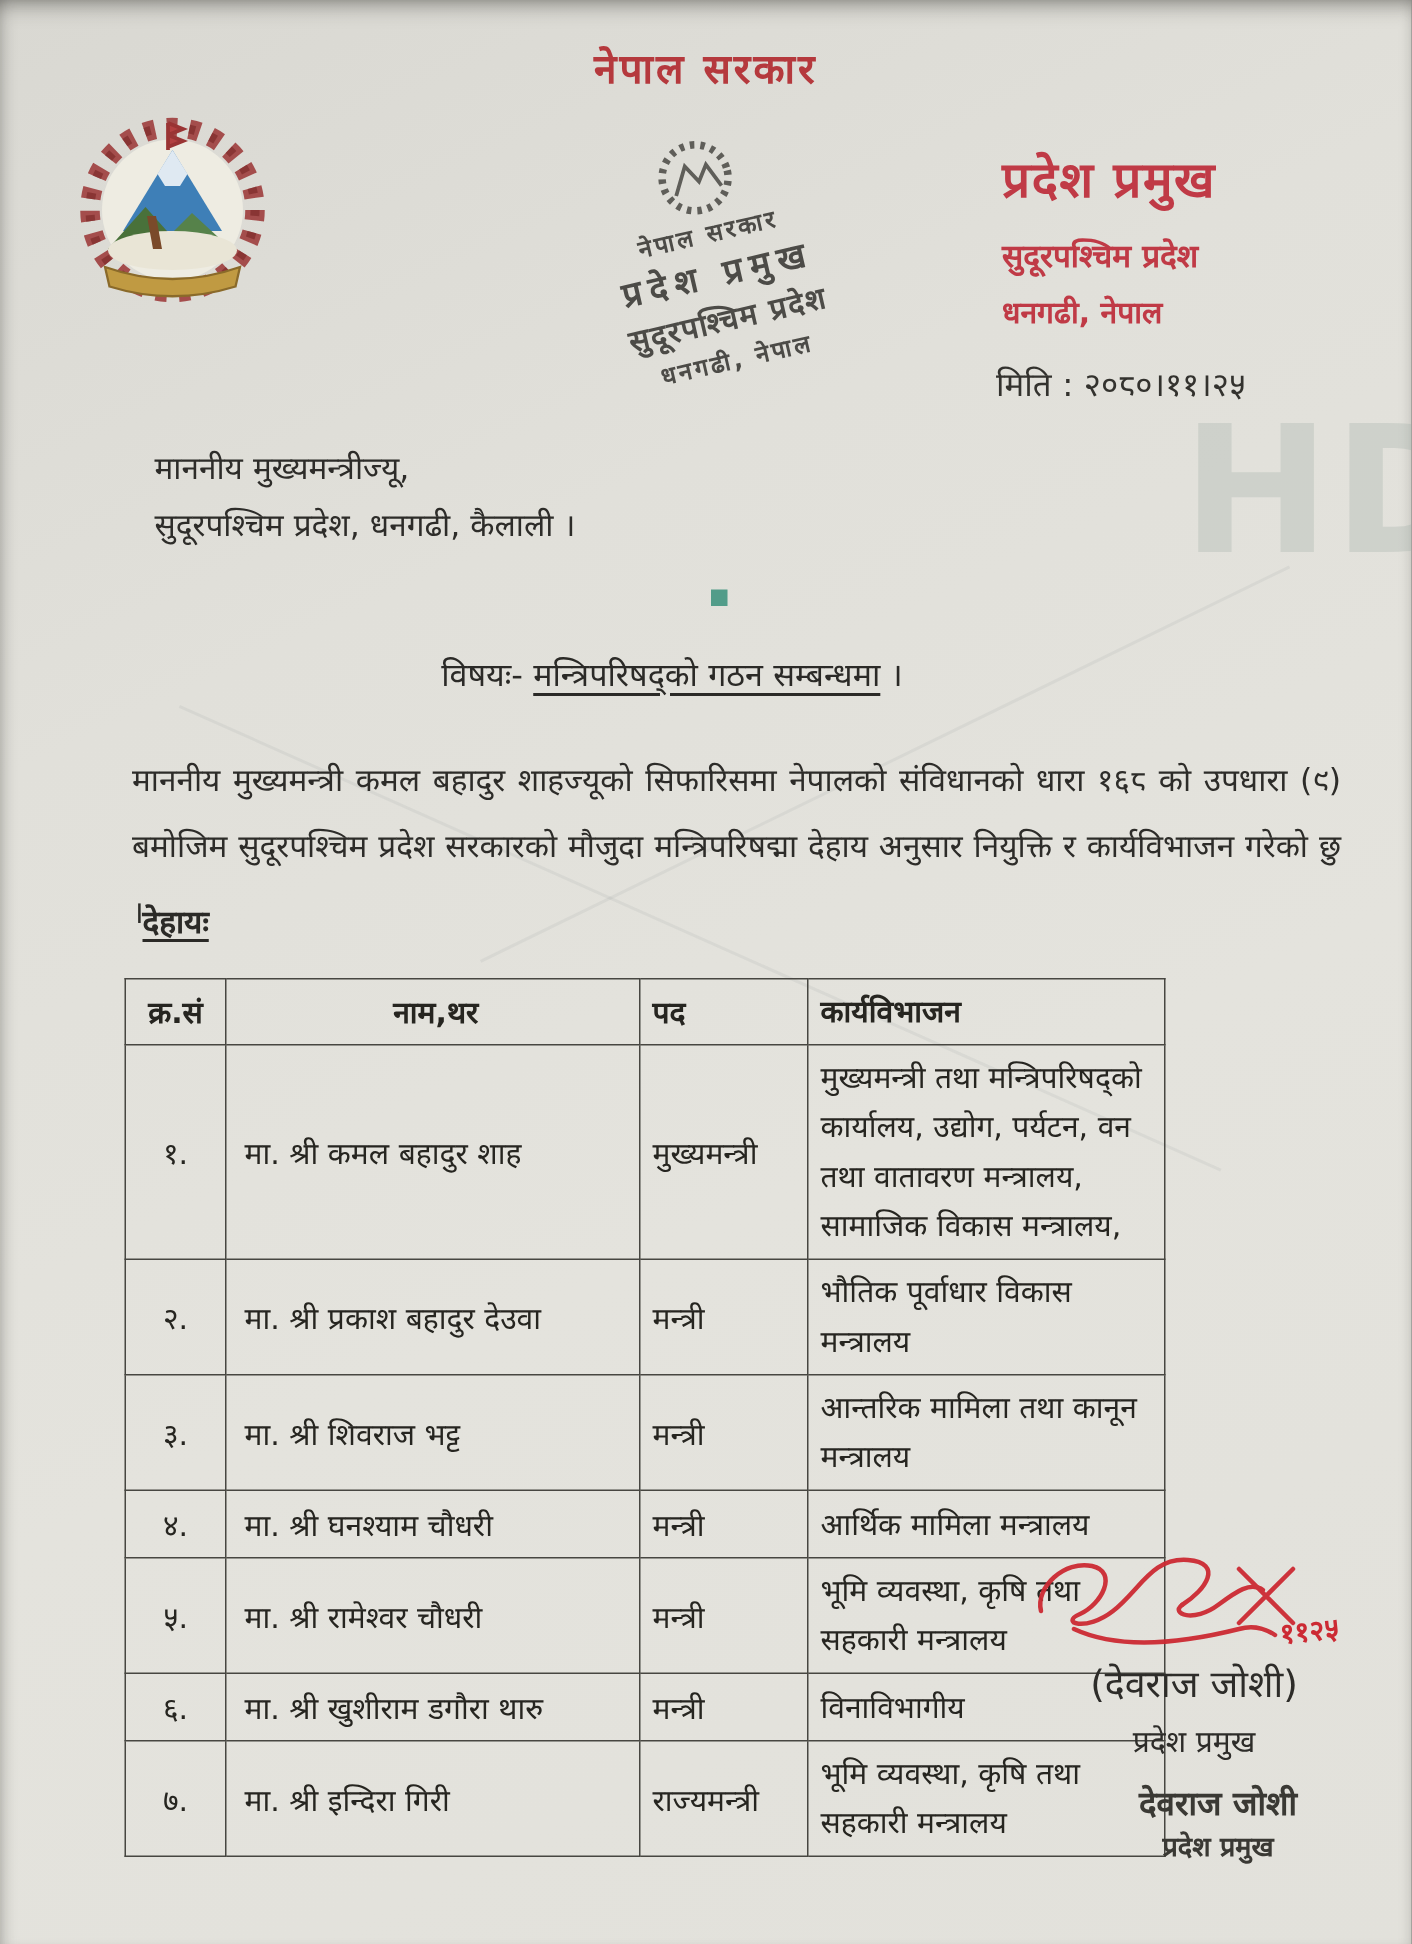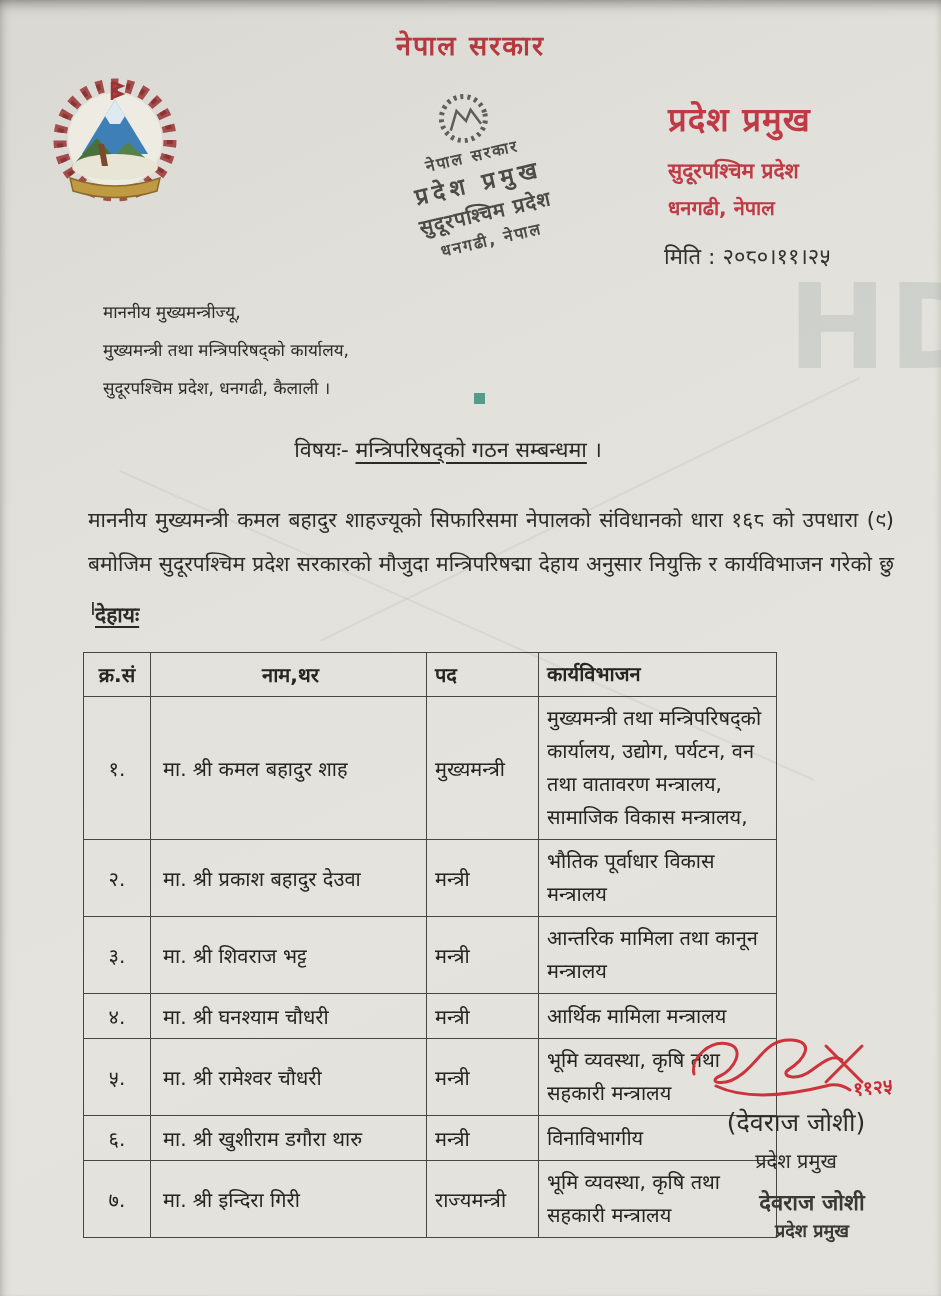--- a/index.html
+++ b/index.html
@@ -59,21 +59,21 @@
   .letterhead{
     left:668px;top:96px;width:260px;
     color:var(--letterhead-red,#c03a46);
   }
   .lh-title{font-size:33px;font-weight:bold;letter-spacing:1px;}
   .lh-province{font-size:21px;font-weight:bold;margin-top:15px;}
   .lh-city{font-size:20px;font-weight:bold;margin-top:10px;}
 
   .date-line{left:664px;top:240px;font-size:22px;font-weight:500;color:#33322e;}
 
-  .recipient{left:103px;top:293px;font-size:17px;line-height:38px;color:#2d2c29;}
+  .recipient{left:103px;top:293px;font-size:21px;line-height:38px;color:#2d2c29;}
 
   .subject{
     left:0;top:434px;width:896px;text-align:center;
     font-size:21.5px;color:#2b2a27;
   }
   .subject .underlined{text-decoration:underline;text-underline-offset:5px;}
 
   .body-par{
     left:88px;top:498px;width:806px;
     font-size:21px;line-height:44px;text-align:justify;color:#2d2c29;
@@ -152,21 +152,20 @@
   <div class="abs letterhead">
     <div class="lh-title">प्रदेश प्रमुख</div>
     <div class="lh-province">सुदूरपश्चिम प्रदेश</div>
     <div class="lh-city">धनगढी, नेपाल</div>
   </div>
 
   <div class="abs date-line">मिति : २०८०।११।२५</div>
 
   <div class="abs recipient">
     <div>माननीय मुख्यमन्त्रीज्यू,</div>
-    <div>मुख्यमन्त्री तथा मन्त्रिपरिषद्को कार्यालय,</div>
     <div>सुदूरपश्चिम प्रदेश, धनगढी, कैलाली ।</div>
   </div>
 
   <div class="abs subject">
     <span>विषयः- </span><span class="underlined">मन्त्रिपरिषद्को गठन सम्बन्धमा</span><span> ।</span>
   </div>
 
   <div class="abs body-par">माननीय मुख्यमन्त्री कमल बहादुर शाहज्यूको सिफारिसमा नेपालको संविधानको  धारा  १६८ को उपधारा (९) बमोजिम सुदूरपश्चिम प्रदेश सरकारको मौजुदा मन्त्रिपरिषद्मा देहाय अनुसार नियुक्ति र कार्यविभाजन गरेको छु ।</div>
 
   <div class="abs table-intro">देहायः</div>

